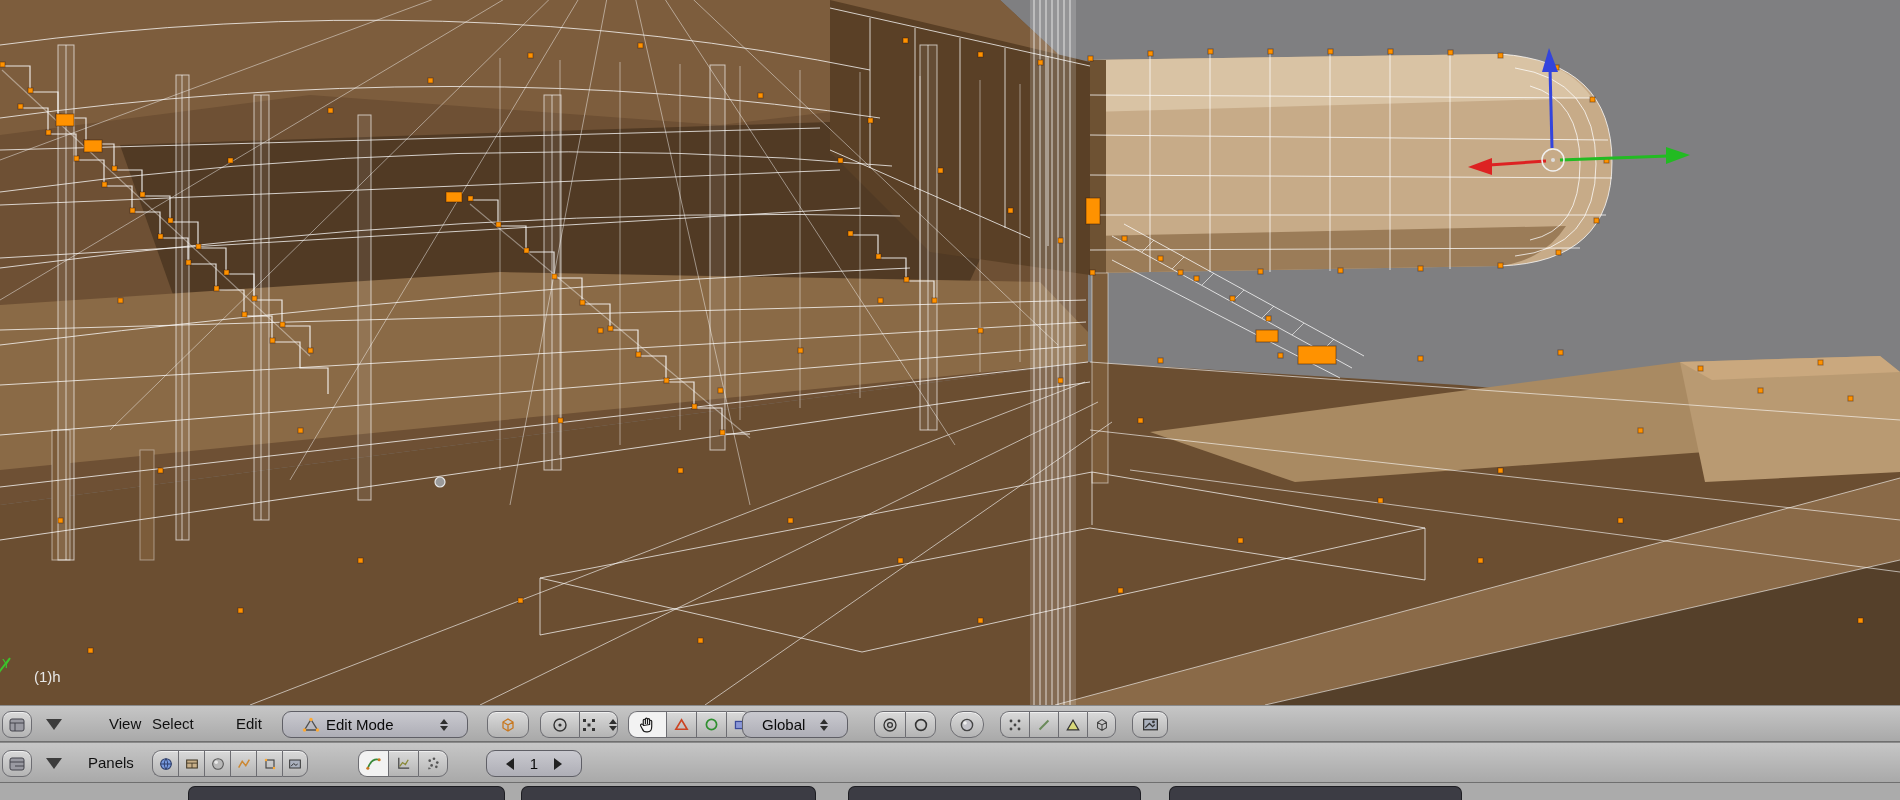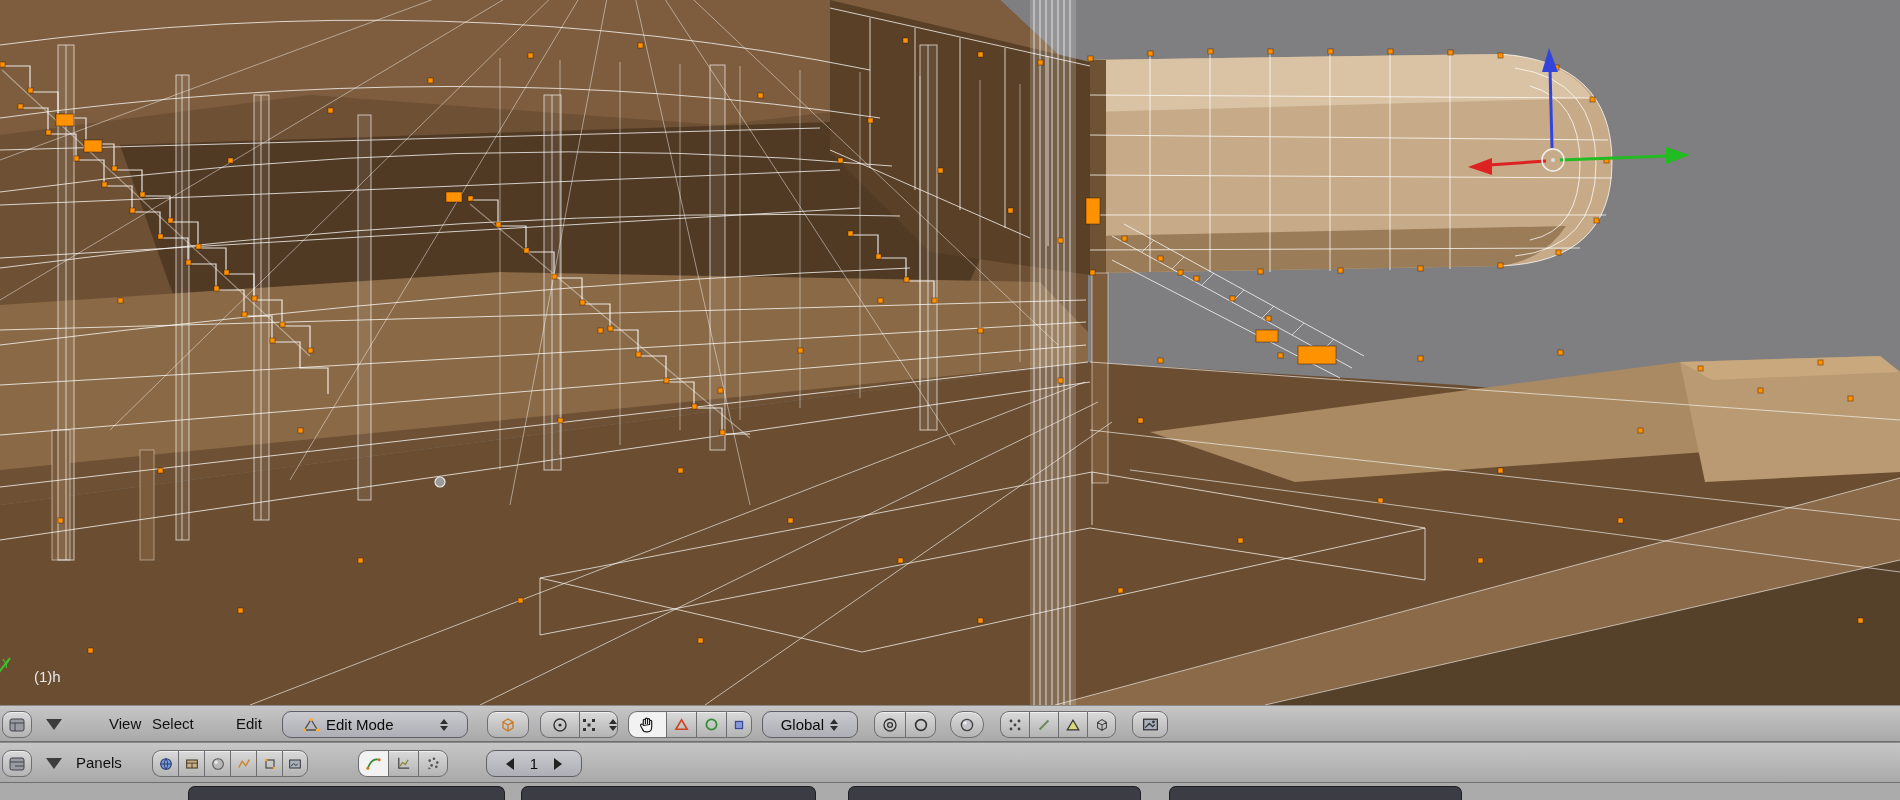--- a/index.html
+++ b/index.html
@@ -351,21 +351,21 @@
       <svg class="icon" width="17" height="17" viewBox="0 0 18 18">
         <circle cx="9" cy="9" r="5.4" fill="none" stroke="#2f8f2f" stroke-width="1.8"></circle>
       </svg>
     </div>
     <div class="btn rr" style="left:726px;width:26px;">
       <svg class="icon" width="16" height="16" viewBox="0 0 18 18">
         <rect x="5" y="5" width="8" height="8" fill="#8a97d6" stroke="#3a4a9a" stroke-width="1.4"></rect>
       </svg>
     </div>
 
-    <div class="dd" style="left:762px;width:96px;justify-content:flex-end;">
+    <div class="dd" style="left:742px;width:106px;">
       <span>Global</span>
       <span class="arrstack">
           <span class="tup"></span>
           <span class="tdn"></span>
         </span>
     </div>
 
     <div class="btn rl" style="left:874px;width:31px;">
       <svg class="icon" width="18" height="18" viewBox="0 0 18 18">
         <circle cx="9" cy="9" r="6" fill="none" stroke="#333" stroke-width="1.3"></circle>
@@ -424,21 +424,21 @@
   <div class="hdr h2">
 
     <div class="btn" style="left:2px;width:30px;">
       <svg class="icon" width="18" height="18" viewBox="0 0 18 18">
         <rect x="2" y="3" width="14" height="12" rx="2" fill="#9a9aa2" stroke="#44444c"></rect>
         <path d="M2,7 H16 M7,11 H16" stroke="#44444c" fill="none"></path>
       </svg>
     </div>
     <div class="collapse" style="left:46px;top:15px;"></div>
 
-    <div class="menu" style="left:76px;justify-content:flex-end;">
+    <div class="menu" style="left:88px;justify-content:flex-end;">
       <span>Panels</span>
     </div>
 
     <div class="btn rl" style="left:152px;width:26px;">
       <svg class="icon" width="16" height="16" viewBox="0 0 18 18">
         <circle cx="9" cy="9" r="6" fill="#7799dd" stroke="#2a3a66" stroke-width="1.2"></circle>
         <path d="M3,9 H15 M9,3 Q13,9 9,15 M9,3 Q5,9 9,15" fill="none" stroke="#2a3a66" stroke-width="1"></path>
       </svg>
     </div>
     <div class="btn rm" style="left:178px;width:26px;">

